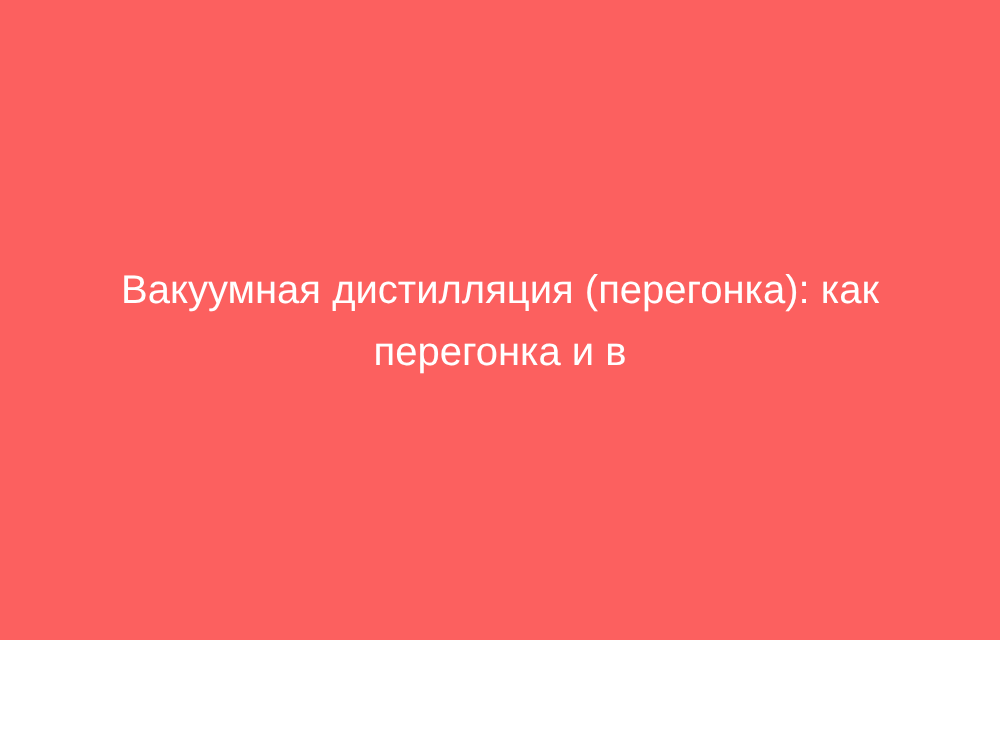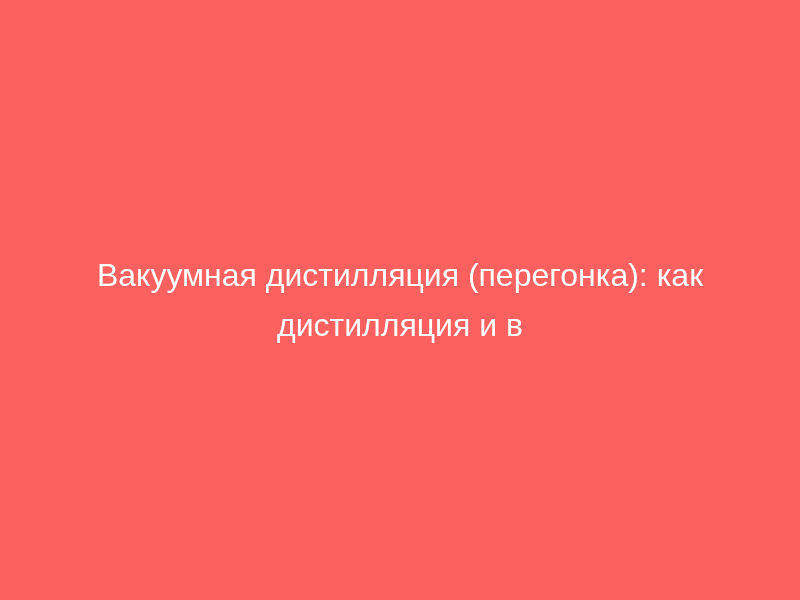--- a/index.html
+++ b/index.html
@@ -51,23 +51,23 @@
   }
 
   
   .card-title .line {
     display: block;
   }
 </style>
 </head>
 <body>
 
-<div class="card" style="background-color: rgb(252, 96, 95); width: 800px; height: 600px;">
+<div class="card" style="background-color: rgb(252, 96, 95); width: 800px; height: 512px;">
 
   <div class="title-block">
 
     <h1 class="card-title" style="color: rgb(255, 255, 255);">
       <span class="line">Вакуумная дистилляция (перегонка): как</span>
-      <span class="line">дистилляция и в</span>
+      <span class="line">перегонка и в</span>
     </h1>
 
   </div>
 </div>
 
 </body></html>

